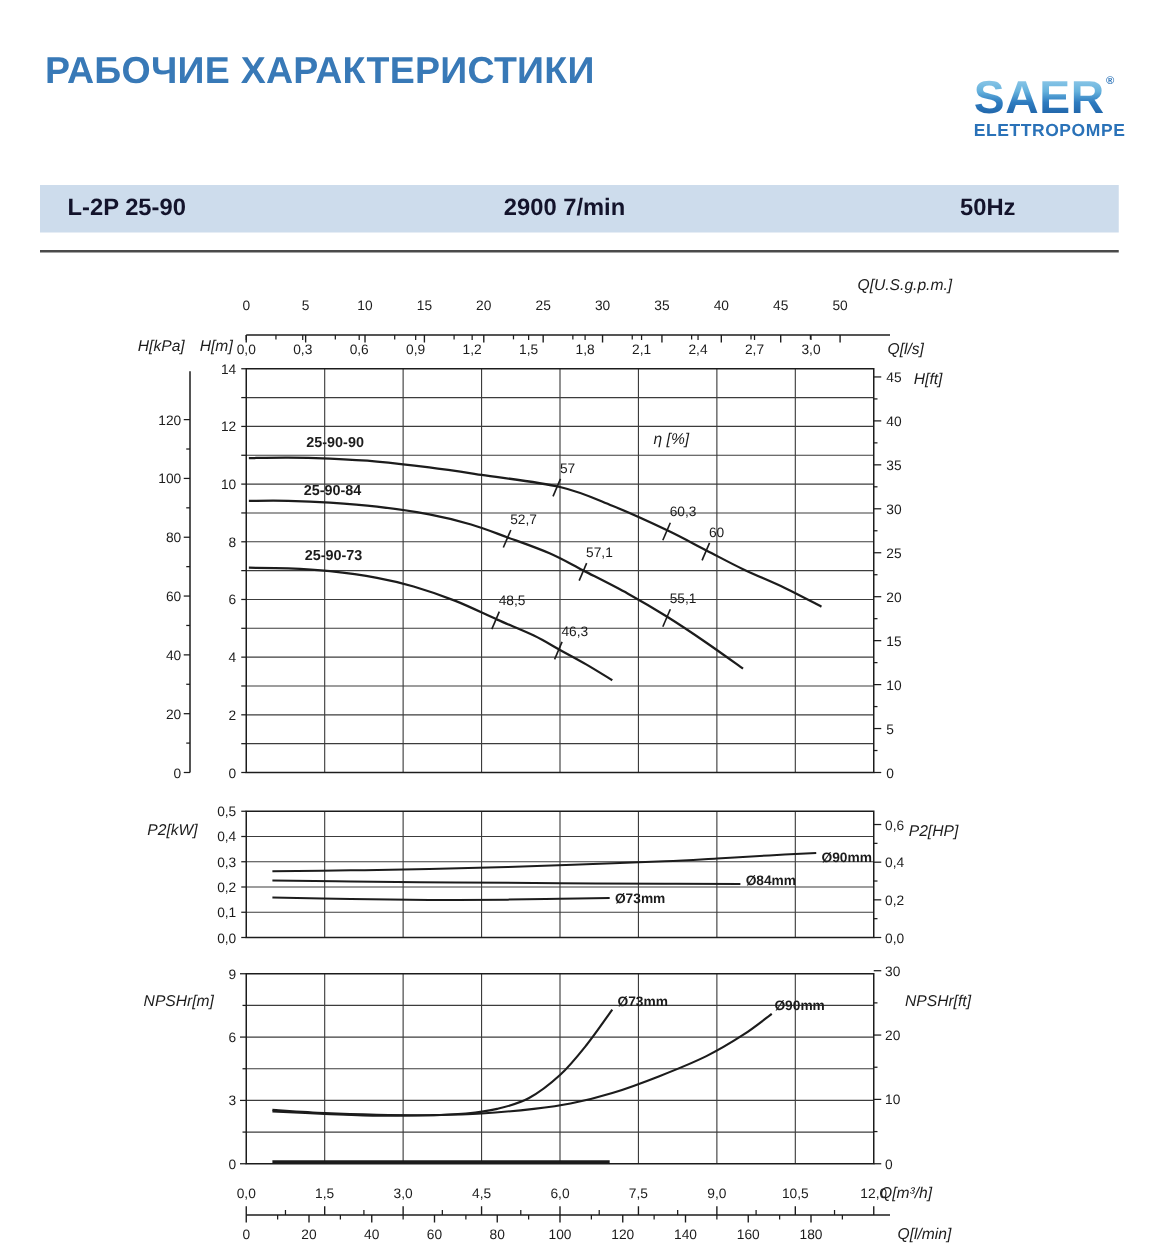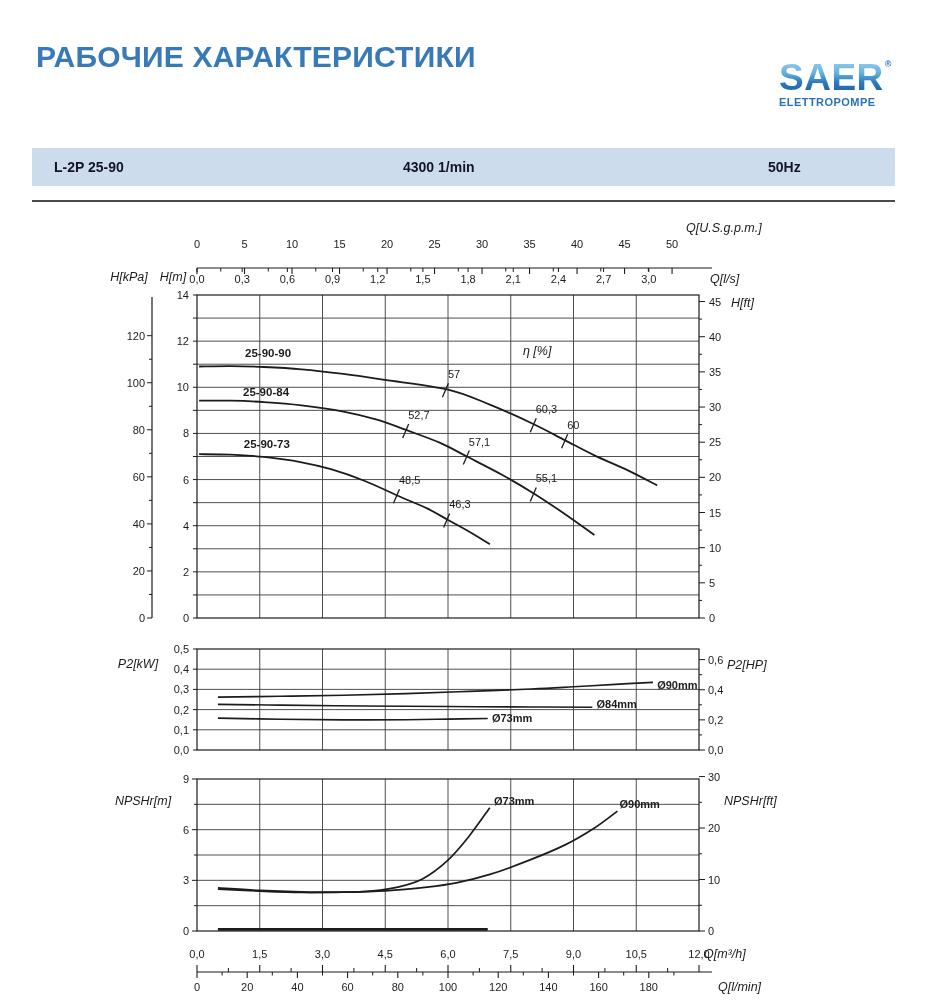--- a/index.html
+++ b/index.html
@@ -6,44 +6,44 @@
   body{width:927px;height:1000px;position:relative;overflow:hidden;
        font-family:"Liberation Sans",sans-serif;}
   .page{position:absolute;inset:0;}
   h1.title{margin:0;position:absolute;left:36px;top:40px;font-size:30px;
        font-weight:bold;color:#3879b7;letter-spacing:0.2px;}
   .logo{position:absolute;top:14px;right:30px;width:118px;text-align:left;line-height:1;margin-top:45px;}
   .logo-brand-text{font-size:37px;font-weight:900;letter-spacing:0.5px;display:inline-block;
        background:linear-gradient(180deg,#9ed1ec 0%,#66b2dd 38%,#2e7cc0 62%,#1a5a9e 100%);
        -webkit-background-clip:text;background-clip:text;color:transparent;}
   .logo-reg{font-size:9px;color:#2a72b8;vertical-align:top;position:relative;top:1px;margin-left:1px;font-weight:bold;}
-  .logo-sub{font-size:11px;font-weight:bold;color:#2a72b8;letter-spacing:0.45px;margin-top:1px;}
+  .logo-sub{font-size:14px;font-weight:bold;color:#2a72b8;letter-spacing:0.45px;margin-top:1px;}
   .info-bar{position:absolute;left:32px;top:148px;width:863px;height:38px;background:#cddcec;}
-  .info-bar span{position:absolute;top:0;line-height:38px;font-weight:bold;font-size:14px;color:#13132b;}
+  .info-bar span{position:absolute;top:0;line-height:38px;font-weight:bold;font-size:19px;color:#13132b;}
   .info-model{left:22px;} .info-speed{left:371px;} .info-freq{left:736px;}
   .separator{position:absolute;left:32px;top:200px;width:863px;height:0;border-top:2px solid #4a4a4a;}
   #chart-svg{position:absolute;left:0;top:0;}
 </style>
 </head>
 <body>
 
 <div class="page">
 
   <h1 class="title">РАБОЧИЕ ХАРАКТЕРИСТИКИ</h1>
 
   <div class="logo">
     <div>
       <span class="logo-brand-text">SAER</span><span class="logo-reg">®</span>
     </div>
     <div class="logo-sub">ELETTROPOMPE</div>
   </div>
 
   <div class="info-bar">
     <span class="info-model">L-2P 25-90</span>
-    <span class="info-speed">4300 1/min</span>
+    <span class="info-speed">2900 7/min</span>
     <span class="info-freq">50Hz</span>
   </div>
 
   <div class="separator"></div>
 
   <svg id="chart-svg" width="927" height="1000" viewBox="0 0 927 1000">
       <g>
         <line x1="197" y1="268" x2="712" y2="268" stroke="#1c1c1c" stroke-width="1.2"></line>
         <line x1="197" y1="268" x2="197" y2="274" stroke="#1c1c1c" stroke-width="1.1"></line>
         <text x="197" y="248" fill="#1c1c1c" font-size="11" text-anchor="middle" font-family="&quot;Liberation Sans&quot;, sans-serif" font-style="normal" font-weight="normal">0</text>

